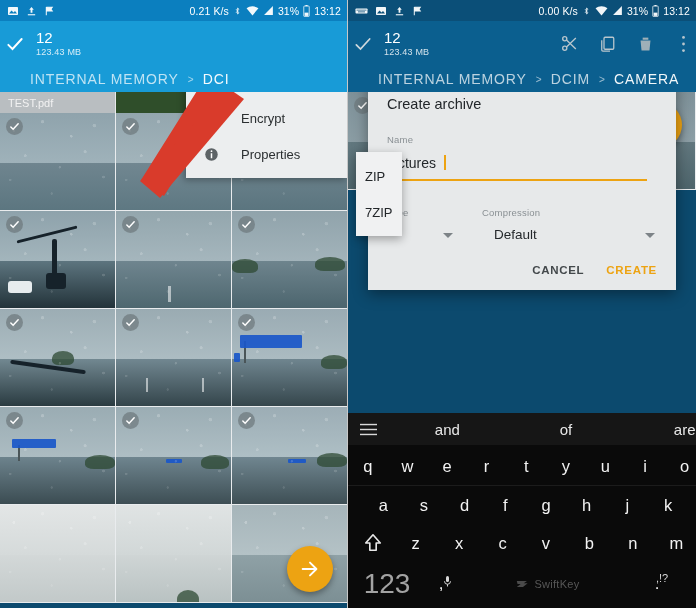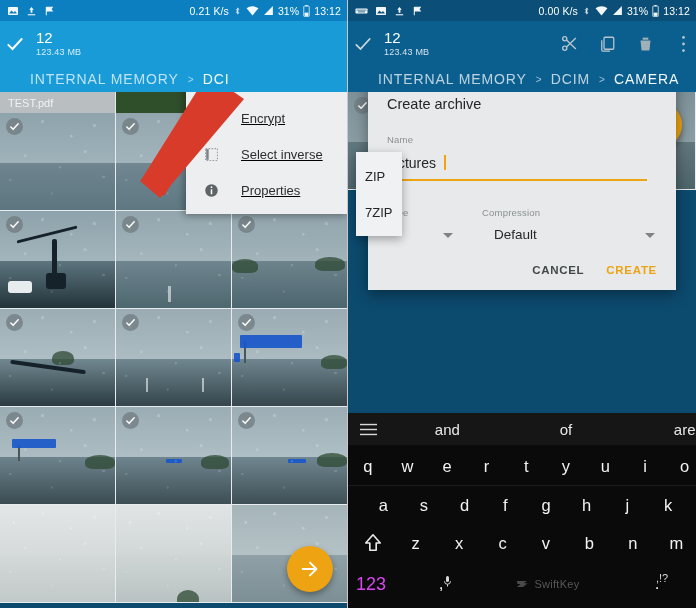--- a/index.html
+++ b/index.html
@@ -88,21 +88,21 @@
   
   .fab {
     position:absolute; right:14px; bottom:16px; width:46px; height:46px; border-radius:50%;
     background:#eda312; display:flex; align-items:center; justify-content:center;
     box-shadow:0 3px 6px rgba(0,0,0,.35); z-index:20; cursor:pointer;
   }
 
   
   .menu {
     position:absolute; left:186px; top:22px; width:162px; background:#eceeef;
-    box-shadow: -2px 2px 7px rgba(0,0,0,.32); z-index:40; padding:6px 0;text-decoration:underline;
+    box-shadow: -2px 2px 7px rgba(0,0,0,.32); z-index:40; padding:6px 0;
   }
   .menu-item { height:36px; display:flex; align-items:center; padding-left:15px; cursor:pointer; }
   .mi-icon { width:21px; height:21px; flex:0 0 21px; display:flex; align-items:center; justify-content:center; color:#5d6366;}
   .mi-label { margin-left:19px; font-size:13px; color:#2b2f31; }
 
   
   .arrow-overlay { position:absolute; left:0; top:0; width:348px; height:608px; pointer-events:none; z-index:45; }
   .dialog {
     position:absolute; left:20px; top:78px; width:308px;
     background:#e7e9ea; box-shadow:0 4px 14px rgba(0,0,0,.4); z-index:35;
@@ -142,21 +142,21 @@
   .kb-suggest { height:32px; display:flex; align-items:center; position:relative; background:#161616; }
   .kb-menu-ico { width:40px; display:flex; align-items:center; justify-content:center; }
   .kb-sug { flex:1; text-align:center; color:#e8e8e8; font-size:15px; cursor:pointer;}
   .kb-rows { padding-top:2px; }
   .kb-row { display:flex; height:38px; align-items:center; justify-content:center; }
   .key { flex:1; text-align:center; color:#f2f2f2; font-size:16.5px; cursor:pointer; }
   .kb-row.r2 { padding:0 15px; }
   .kb-row.r3 { padding:0 4px; }
   .key.special { flex:0 0 42px; display:flex; align-items:center; justify-content:center; }
   .kb-row.r4 { height:44px; position:relative; padding:0 8px; }
-  .k123 { flex:0 0 62px; color:#d946ef; font-size:18px; text-align:left; cursor:pointer;}
+  .k123 { flex:0 0 62px; color:#a3a3a3; font-size:28px; text-align:center; cursor:pointer;}
   .kcomma { flex:0 0 46px; position:relative; color:#f2f2f2; font-size:17px; text-align:center; cursor:pointer;}
   .kspace { flex:1; display:flex; align-items:flex-start; justify-content:center; }
   .kdot { flex:0 0 50px; position:relative; color:#f2f2f2; font-size:17px; text-align:center; cursor:pointer;}
   .kenter { flex:0 0 54px; position:relative; display:flex; align-items:center; justify-content:center; cursor:pointer;}
   .mic-mark { position:absolute; top:-1px; left:50%; margin-left:2px; }
   .bang { position:absolute; top:-2px; left:50%; margin-left:-1px; font-size:11px; color:#d8d8d8;}
   .emoji-mark { position:absolute; top:-3px; right:2px; font-size:11px; color:#d8d8d8;}
   .swiftkey { display:flex; align-items:center; gap:4px; color:#575757; font-size:11px; letter-spacing:.3px;}
   .kb-divider { height:1px; background:#1c1c1c; }
 </style>
@@ -462,29 +462,20 @@
           <svg width="15" height="15" viewBox="0 0 24 24">
               <rect x="2.5" y="4" width="19" height="16" rx="1.5" fill="#5d6366"></rect>
               <path d="M12 8v6M9 11.5l3 3 3-3" stroke="#fff" stroke-width="1.9" fill="none" stroke-linecap="round" stroke-linejoin="round"></path>
             </svg>
         </span>
         <span class="mi-label">Archive</span>
       </div>
       <div class="menu-item">
         <span class="mi-icon"></span>
         <span class="mi-label">Encrypt</span>
-      </div>
-      <div class="menu-item">
-        <span class="mi-icon">
-          <svg width="15" height="15" viewBox="0 0 24 24" fill="none">
-              <rect x="2.5" y="2.5" width="19" height="19" stroke="#9aa0a4" stroke-width="1.8" stroke-dasharray="2.6 2.2"></rect>
-              <path d="M3.5 20.5V3.5h4v17z" fill="#7d8387"></path>
-            </svg>
-        </span>
-        <span class="mi-label">Select inverse</span>
       </div>
       <div class="menu-item">
         <span class="mi-icon">
           <svg width="15" height="15" viewBox="0 0 24 24">
               <circle cx="12" cy="12" r="10" fill="#5d6366"></circle>
               <rect x="10.8" y="10" width="2.4" height="8" fill="#fff"></rect>
               <circle cx="12" cy="6.6" r="1.4" fill="#fff"></circle>
             </svg>
         </span>
         <span class="mi-label">Properties</span>

